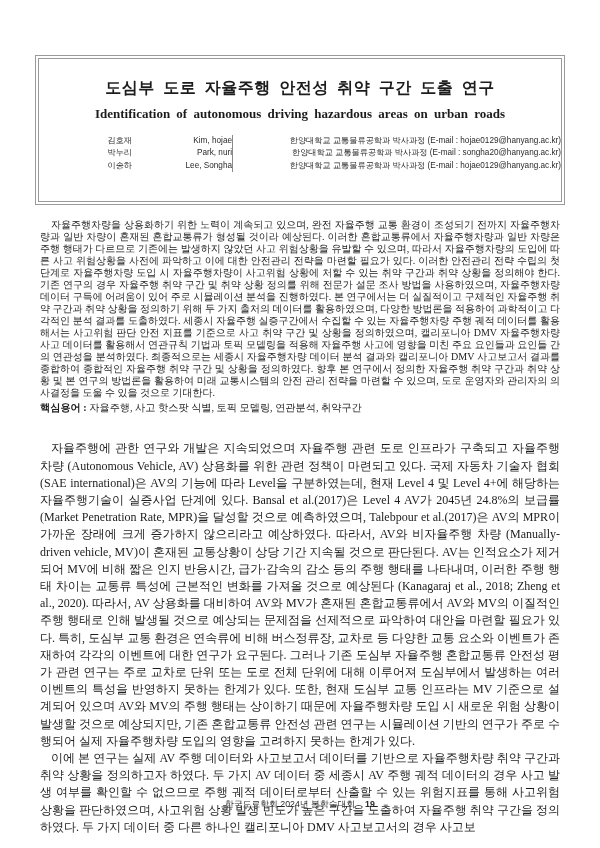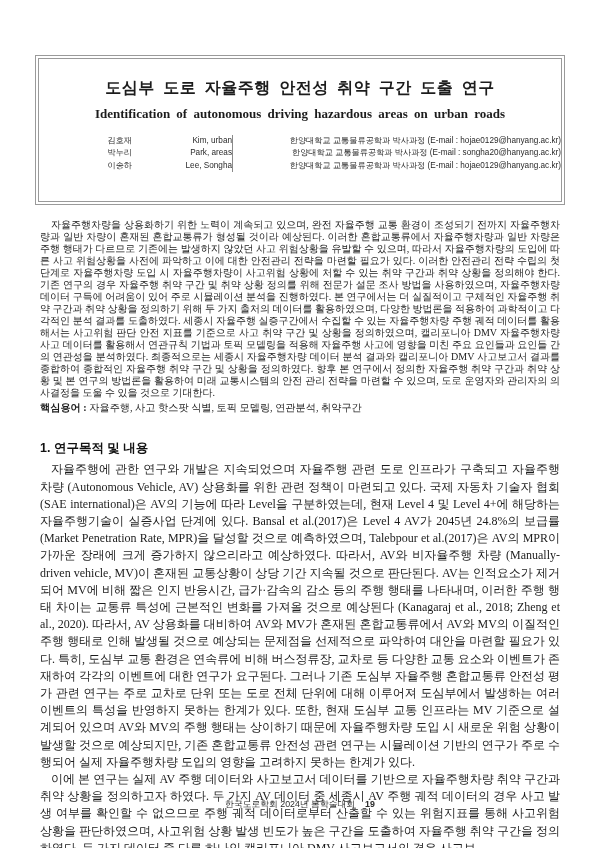--- a/index.html
+++ b/index.html
@@ -110,43 +110,42 @@
 
 <div class="page">
 
   <div class="header-box">
     <h1 class="title-ko">도심부 도로 자율주행 안전성 취약 구간 도출 연구</h1>
     <h2 class="title-en">Identification of autonomous driving hazardous areas on urban roads</h2>
 
     <div class="authors">
       <div class="author-row">
         <span class="name-ko">김호재</span>
-        <span class="name-en">Kim, urban</span>
+        <span class="name-en">Kim, hojae</span>
         <span class="affil">한양대학교 교통물류공학과 박사과정 (E-mail : hojae0129@hanyang.ac.kr)</span>
       </div>
       <div class="author-row">
         <span class="name-ko">박누리</span>
-        <span class="name-en">Park, areas</span>
+        <span class="name-en">Park, nuri</span>
         <span class="affil">한양대학교 교통물류공학과 박사과정 (E-mail : songha20@hanyang.ac.kr)</span>
       </div>
       <div class="author-row">
         <span class="name-ko">이송하</span>
         <span class="name-en">Lee, Songha</span>
         <span class="affil">한양대학교 교통물류공학과 박사과정 (E-mail : hojae0129@hanyang.ac.kr)</span>
       </div>
     </div>
   </div>
 
   <div class="abstract">
     <p class="abstract-text">자율주행차량을 상용화하기 위한 노력이 계속되고 있으며, 완전 자율주행 교통 환경이 조성되기 전까지 자율주행차량과 일반 차량이 혼재된 혼합교통류가 형성될 것이라 예상된다. 이러한 혼합교통류에서 자율주행차량과 일반 차량은 주행 행태가 다르므로 기존에는 발생하지 않았던 사고 위험상황을 유발할 수 있으며, 따라서 자율주행차량의 도입에 따른 사고 위험상황을 사전에 파악하고 이에 대한 안전관리 전략을 마련할 필요가 있다. 이러한 안전관리 전략 수립의 첫 단계로 자율주행차량 도입 시 자율주행차량이 사고위험 상황에 처할 수 있는 취약 구간과 취약 상황을 정의해야 한다. 기존 연구의 경우 자율주행 취약 구간 및 취약 상황 정의를 위해 전문가 설문 조사 방법을 사용하였으며, 자율주행차량 데이터 구득에 어려움이 있어 주로 시뮬레이션 분석을 진행하였다. 본 연구에서는 더 실질적이고 구체적인 자율주행 취약 구간과 취약 상황을 정의하기 위해 두 가지 출처의 데이터를 활용하였으며, 다양한 방법론을 적용하여 과학적이고 다각적인 분석 결과를 도출하였다. 세종시 자율주행 실증구간에서 수집할 수 있는 자율주행차량 주행 궤적 데이터를 활용해서는 사고위험 판단 안전 지표를 기준으로 사고 취약 구간 및 상황을 정의하였으며, 캘리포니아 DMV 자율주행차량 사고 데이터를 활용해서 연관규칙 기법과 토픽 모델링을 적용해 자율주행 사고에 영향을 미친 주요 요인들과 요인들 간의 연관성을 분석하였다. 최종적으로는 세종시 자율주행차량 데이터 분석 결과와 캘리포니아 DMV 사고보고서 결과를 종합하여 종합적인 자율주행 취약 구간 및 상황을 정의하였다. 향후 본 연구에서 정의한 자율주행 취약 구간과 취약 상황 및 본 연구의 방법론을 활용하여 미래 교통시스템의 안전 관리 전략을 마련할 수 있으며, 도로 운영자와 관리자의 의사결정을 도울 수 있을 것으로 기대한다.</p>
     <p class="keywords"><span class="kw-label">핵심용어 : </span><span>자율주행, 사고 핫스팟 식별, 토픽 모델링, 연관분석, 취약구간</span></p>
   </div>
 
   <div class="section">
-    <h3 class="section-heading">1. 연구목적 및 내용</h3>
     <p class="body-text">자율주행에 관한 연구와 개발은 지속되었으며 자율주행 관련 도로 인프라가 구축되고 자율주행차량 (Autonomous Vehicle, AV) 상용화를 위한 관련 정책이 마련되고 있다. 국제 자동차 기술자 협회 (SAE international)은 AV의 기능에 따라 Level을 구분하였는데, 현재 Level 4 및 Level 4+에 해당하는 자율주행기술이 실증사업 단계에 있다. Bansal et al.(2017)은 Level 4 AV가 2045년 24.8%의 보급률(Market Penetration Rate, MPR)을 달성할 것으로 예측하였으며, Talebpour et al.(2017)은 AV의 MPR이 가까운 장래에 크게 증가하지 않으리라고 예상하였다. 따라서, AV와 비자율주행 차량 (Manually-driven vehicle, MV)이 혼재된 교통상황이 상당 기간 지속될 것으로 판단된다. AV는 인적요소가 제거되어 MV에 비해 짧은 인지 반응시간, 급가·감속의 감소 등의 주행 행태를 나타내며, 이러한 주행 행태 차이는 교통류 특성에 근본적인 변화를 가져올 것으로 예상된다 (Kanagaraj et al., 2018; Zheng et al., 2020). 따라서, AV 상용화를 대비하여 AV와 MV가 혼재된 혼합교통류에서 AV와 MV의 이질적인 주행 행태로 인해 발생될 것으로 예상되는 문제점을 선제적으로 파악하여 대안을 마련할 필요가 있다. 특히, 도심부 교통 환경은 연속류에 비해 버스정류장, 교차로 등 다양한 교통 요소와 이벤트가 존재하여 각각의 이벤트에 대한 연구가 요구된다. 그러나 기존 도심부 자율주행 혼합교통류 안전성 평가 관련 연구는 주로 교차로 단위 또는 도로 전체 단위에 대해 이루어져 도심부에서 발생하는 여러 이벤트의 특성을 반영하지 못하는 한계가 있다. 또한, 현재 도심부 교통 인프라는 MV 기준으로 설계되어 있으며 AV와 MV의 주행 행태는 상이하기 때문에 자율주행차량 도입 시 새로운 위험 상황이 발생할 것으로 예상되지만, 기존 혼합교통류 안전성 관련 연구는 시뮬레이션 기반의 연구가 주로 수행되어 실제 자율주행차량 도입의 영향을 고려하지 못하는 한계가 있다.</p>
     <p class="body-text">이에 본 연구는 실제 AV 주행 데이터와 사고보고서 데이터를 기반으로 자율주행차량 취약 구간과 취약 상황을 정의하고자 하였다. 두 가지 AV 데이터 중 세종시 AV 주행 궤적 데이터의 경우 사고 발생 여부를 확인할 수 없으므로 주행 궤적 데이터로부터 산출할 수 있는 위험지표를 통해 사고위험 상황을 판단하였으며, 사고위험 상황 발생 빈도가 높은 구간을 도출하여 자율주행 취약 구간을 정의하였다. 두 가지 데이터 중 다른 하나인 캘리포니아 DMV 사고보고서의 경우 사고보</p>
   </div>
 
   <div class="footer">
     <span>한국도로학회 2024년 봄학술대회</span><span class="page-num">19</span>
   </div>
 
 </div>
 

